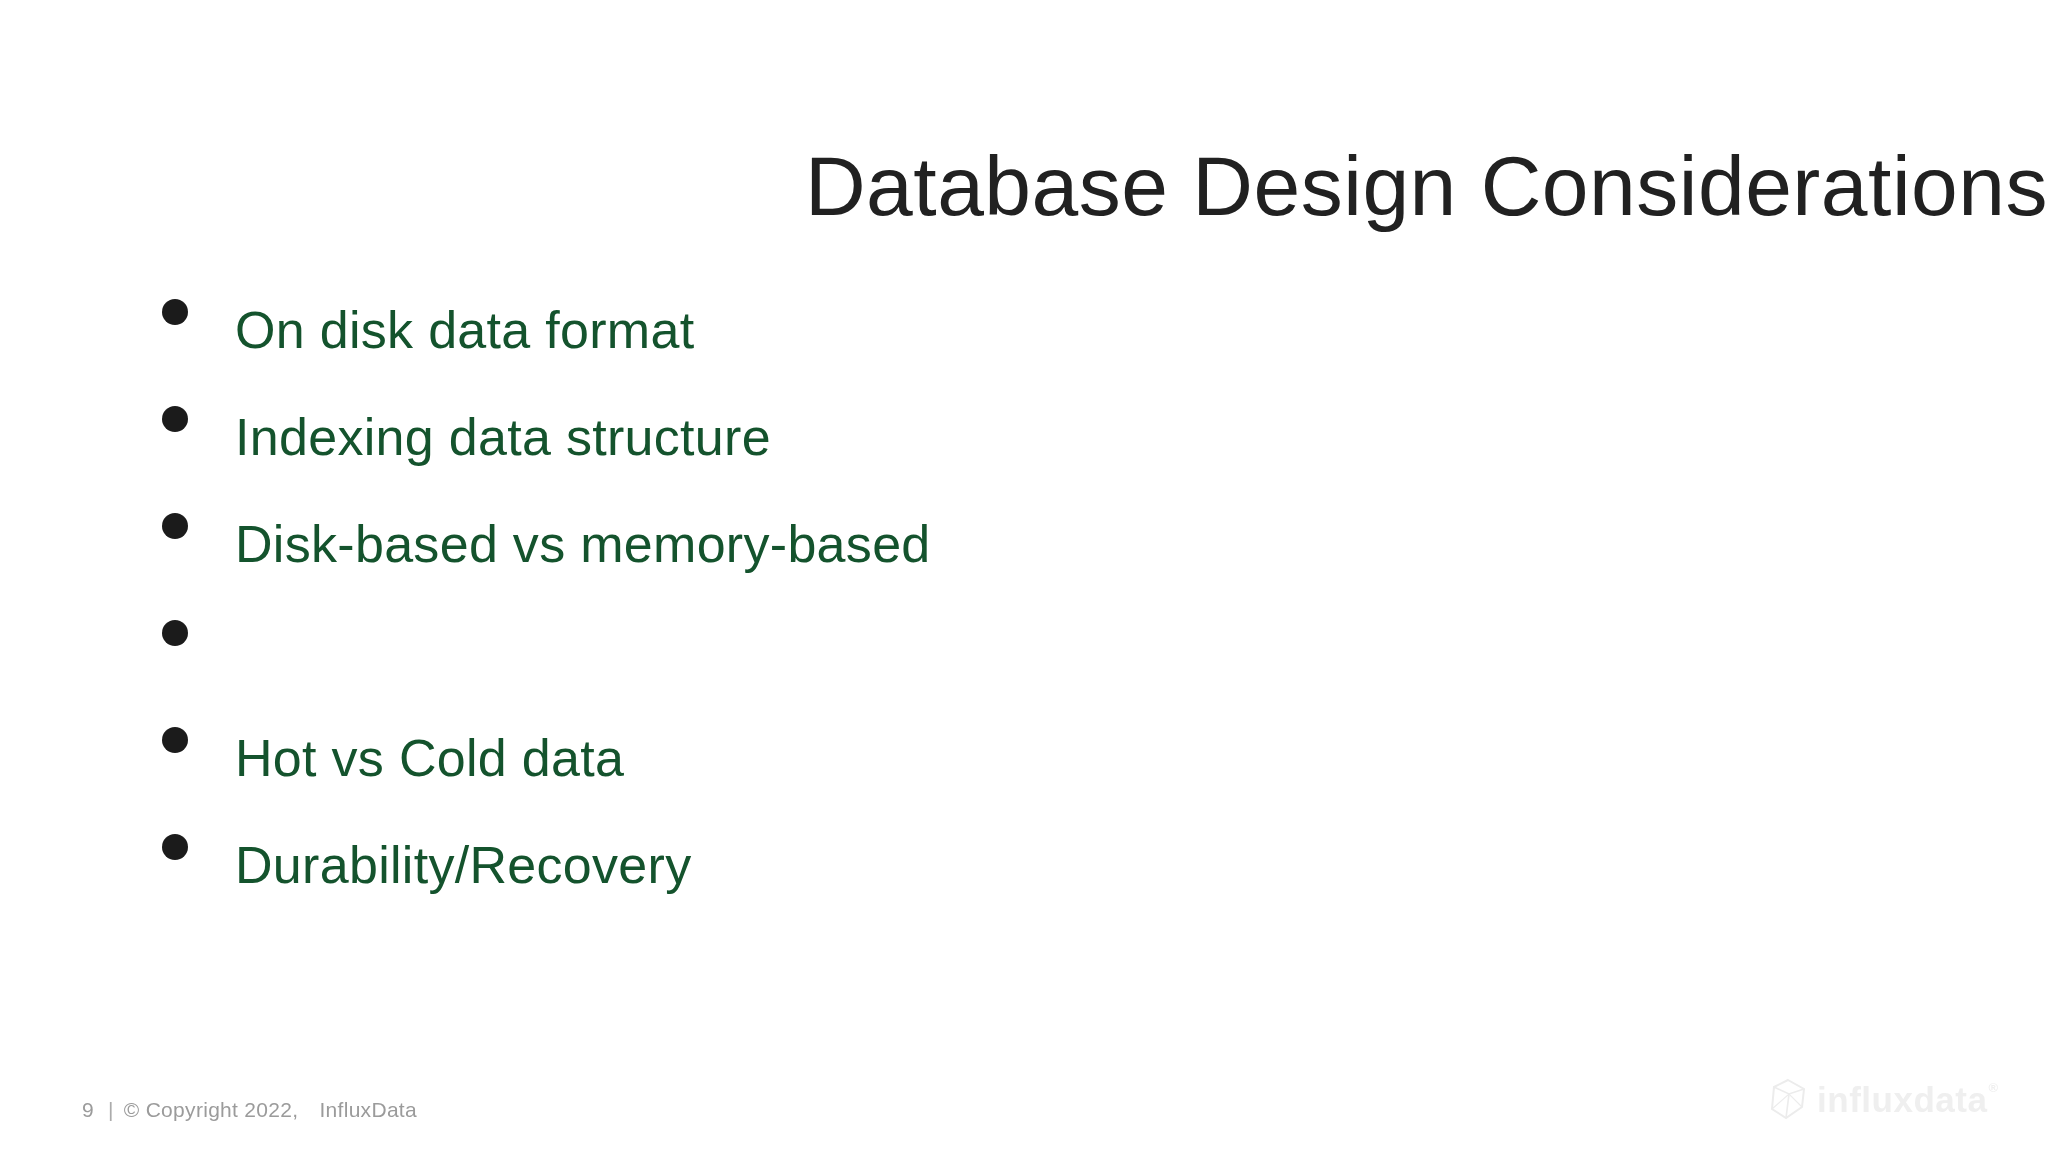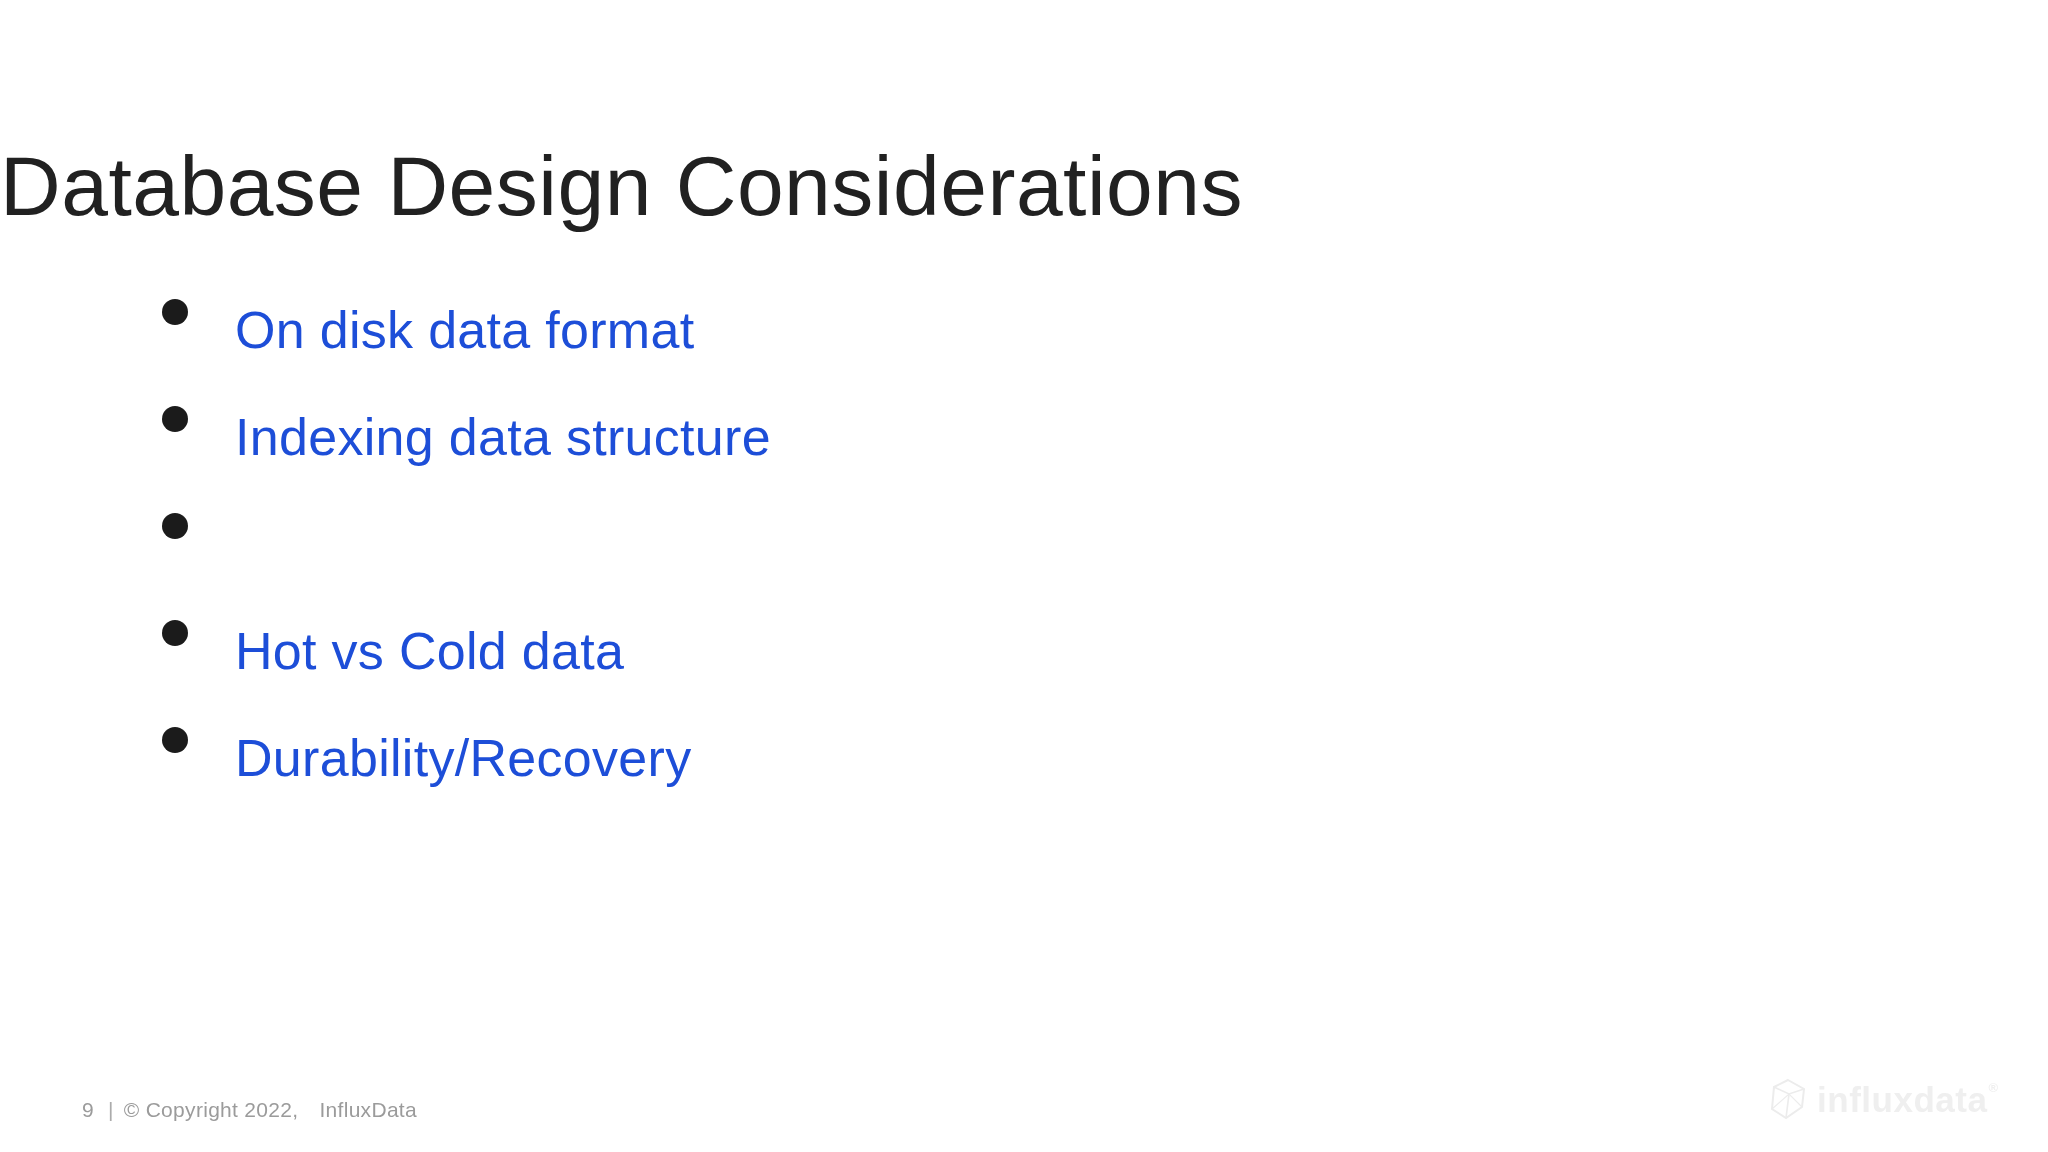--- a/index.html
+++ b/index.html
@@ -13,21 +13,21 @@
     height: 1152px;
     background: #ffffff;
     overflow: hidden;
     font-family: "Liberation Sans", sans-serif;
   }
   .title {
     position: absolute;
     top: 88px;
     left: 0;
     width: 100%;
-    text-align: left;
+    text-align: right;
     font-size: 84px;
     font-weight: 400;
     color: #212121;
     letter-spacing: 0.5px;
     line-height: 1;
   }
   .bullets {
     position: absolute;
     top: 258px;
     left: 162px;
@@ -43,21 +43,21 @@
   .bullet-dot {
     width: 26px;
     height: 26px;
     border-radius: 50%;
     background: #1b1b1b;
     margin-right: 47px;
     flex: none;
   }
   .bullet-text {
     font-size: 52px;
-    color: #1d4ed8;
+    color: #14532d;
     letter-spacing: 0.3px;
     white-space: nowrap;
     margin-top: 36px;
   }
   .footer {
     position: absolute;
     top: 1098px;
     left: 82px;
     display: flex;
     align-items: baseline;
@@ -105,20 +105,24 @@
       <li>
         <span class="bullet-dot"></span>
         <span class="bullet-text">On disk data format</span>
       </li>
 
       <li>
         <span class="bullet-dot"></span>
         <span class="bullet-text">Indexing data structure</span>
       </li>
 
+      <li>
+        <span class="bullet-dot"></span>
+        <span class="bullet-text">Disk-based vs memory-based</span>
+      </li>
 
       <li>
         <span class="bullet-dot"></span>
       </li>
 
       <li>
         <span class="bullet-dot"></span>
         <span class="bullet-text">Hot vs Cold data</span>
       </li>
 

